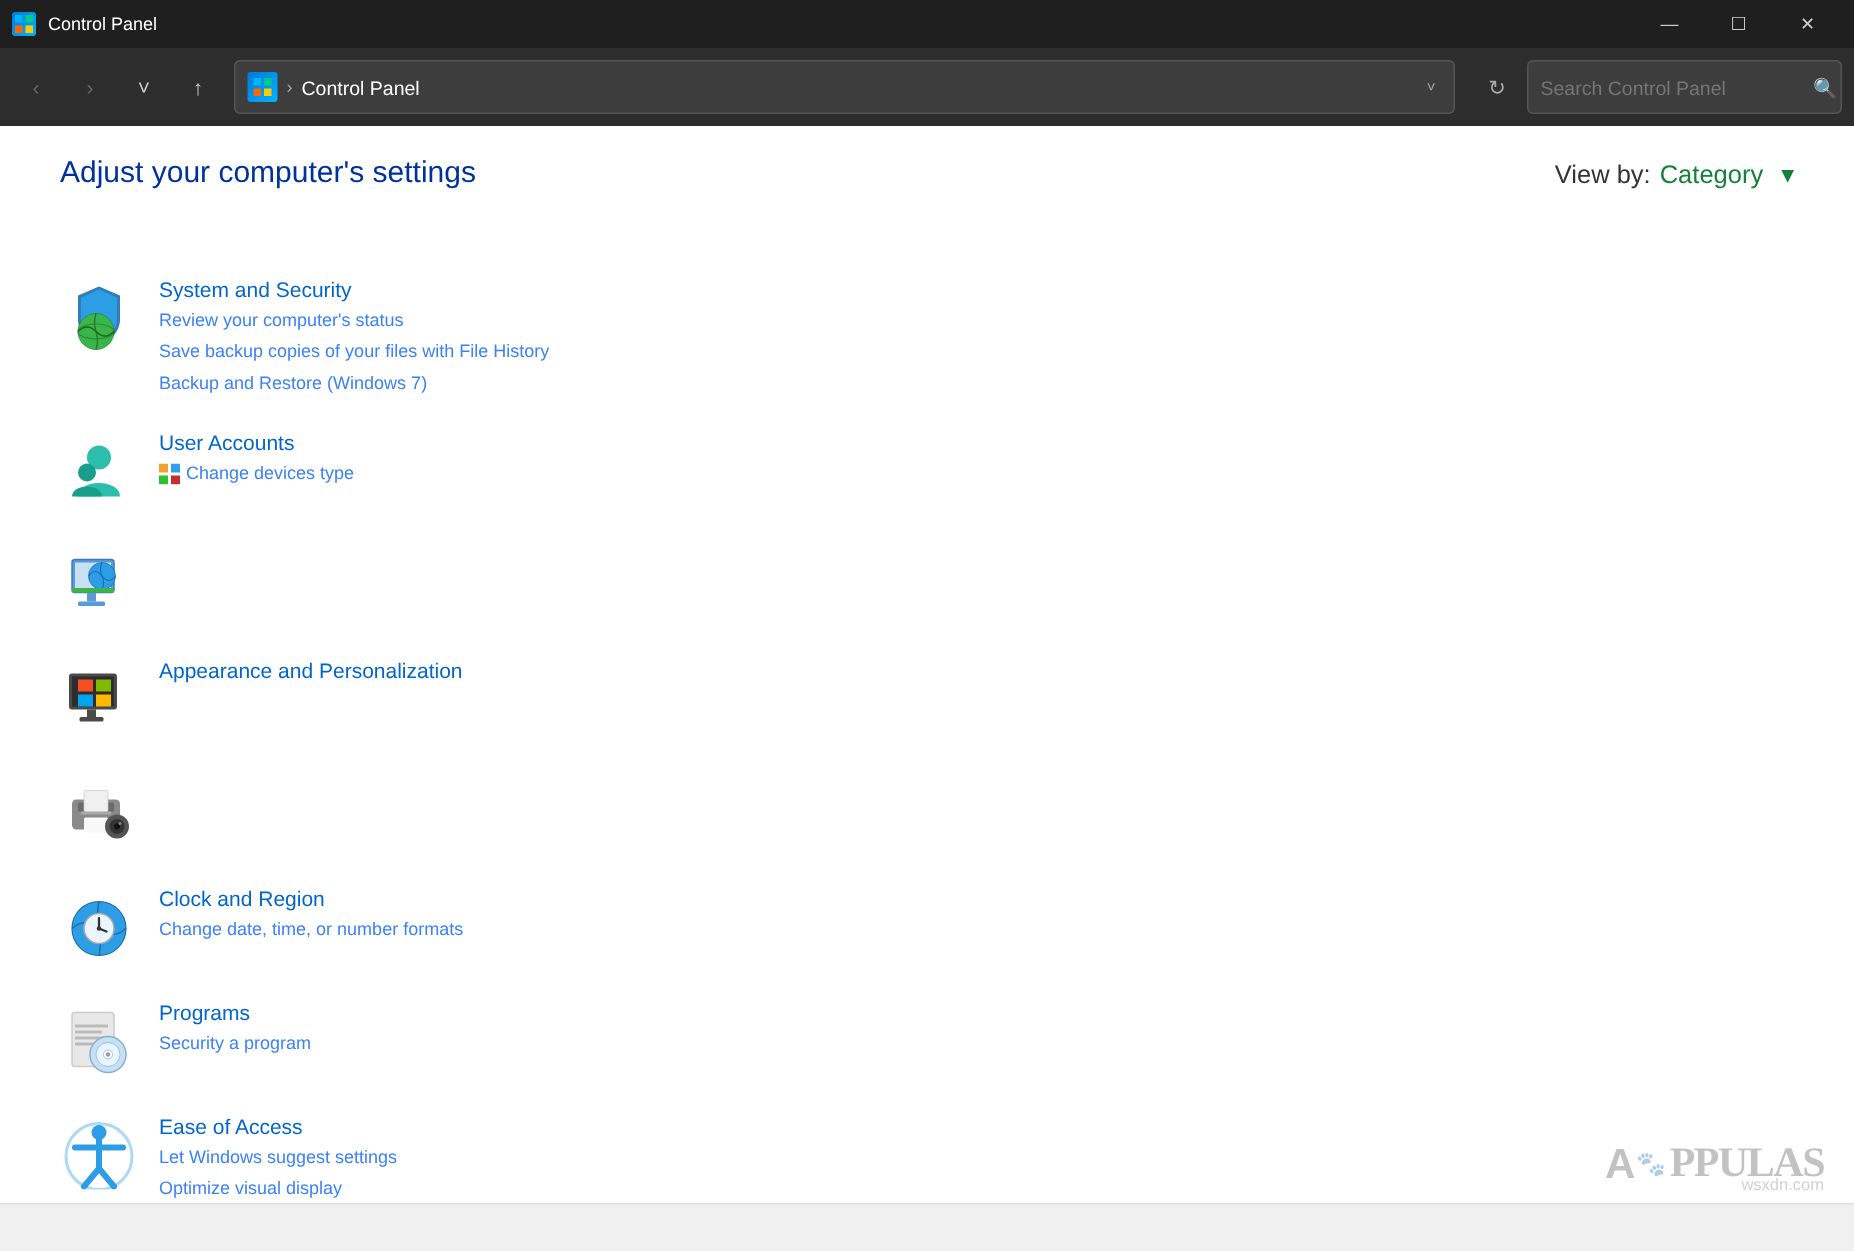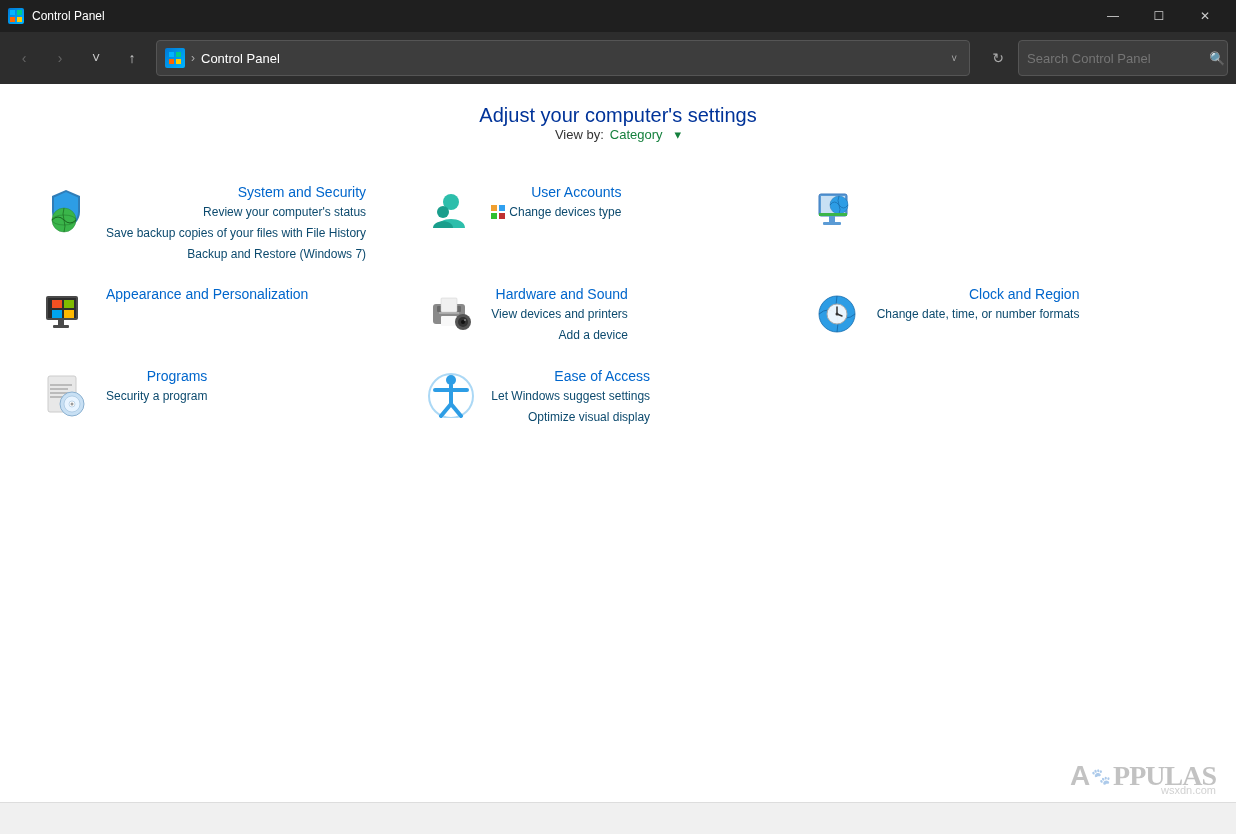--- a/index.html
+++ b/index.html
@@ -168,52 +168,50 @@
     .main-content {
       width: 100%;
       background: #ffffff;
       height: calc(834px - 32px - 52px - 32px);
       overflow-y: auto;
       padding: 20px 40px;
     }
 
     .page-header {
       display: flex;
-      align-items: center;
+      align-items: flex-end;
       justify-content: space-between;
-      margin-bottom: 30px;
-      flex-direction: column;
+      margin-bottom: 46px;
     }
     .page-title {
       color: #003399;
       font-size: 20px;
       font-weight: 400;
     }
     .view-by {
       display: flex;
       align-items: center;
       gap: 6px;
-      font-size: 13px;
+      font-size: 17px;
       color: #333;
     }
     .view-by-label { color: #333; }
     .view-by-value {
       color: #15803d;
       cursor: pointer;
       display: flex;
       align-items: center;
       gap: 12px;
     }
 
     
     .categories-grid {
       display: grid;
-      grid-template-columns: 1fr 1fr 1fr;
+      grid-template-columns: 1fr;
       gap: 0;
-      text-align: right;
     }
 
     .category-item {
       display: flex;
       align-items: flex-start;
       padding: 12px 20px 12px 0;
       gap: 14px;
       cursor: pointer;
     }
 
@@ -231,21 +229,21 @@
       flex-direction: column;
       gap: 4px;
     }
     .category-name {
       color: #0066cc;
       font-size: 14px;
       font-weight: 400;
       cursor: pointer;
     }
     .category-link {
-      color: #0c4a6e;
+      color: #3b82f6;
       font-size: 12px;
       cursor: pointer;
       line-height: 1.4;
     }
 
     
     .status-bar {
       position: absolute;
       bottom: 0;
       width: 100%;
@@ -418,25 +416,20 @@
 
           <rect x="14" y="10" width="16" height="14" rx="1" fill="#f0f0f0" stroke="#ccc" stroke-width="0.5"></rect>
           <rect x="14" y="28" width="16" height="10" rx="1" fill="#f8f8f8"></rect>
 
           <circle cx="36" cy="34" r="8" fill="#555"></circle>
           <circle cx="36" cy="34" r="5" fill="#333"></circle>
           <circle cx="36" cy="34" r="2" fill="#111"></circle>
           <circle cx="38" cy="32" r="1" fill="#888"></circle>
         </svg>
       </div>
-      <div class="category-text">
-        <span class="category-name">Hardware and Sound</span>
-        <span class="category-link">View devices and printers</span>
-        <span class="category-link">Add a device</span>
-      </div>
     </div>
 
     <div class="category-item">
       <div class="category-icon">
         <svg width="48" height="48" viewBox="0 0 48 48">
 
           <circle cx="24" cy="26" r="18" fill="#2d9de5"></circle>
           <path d="M6 26 Q15 18 24 26 Q33 34 42 26" fill="none" stroke="#1a6faf" stroke-width="1"></path>
           <path d="M24 8 Q22 17 24 26 Q26 35 24 44" fill="none" stroke="#1a6faf" stroke-width="1"></path>
           <circle cx="24" cy="26" r="18" fill="none" stroke="#1a6faf" stroke-width="0.8"></circle>

